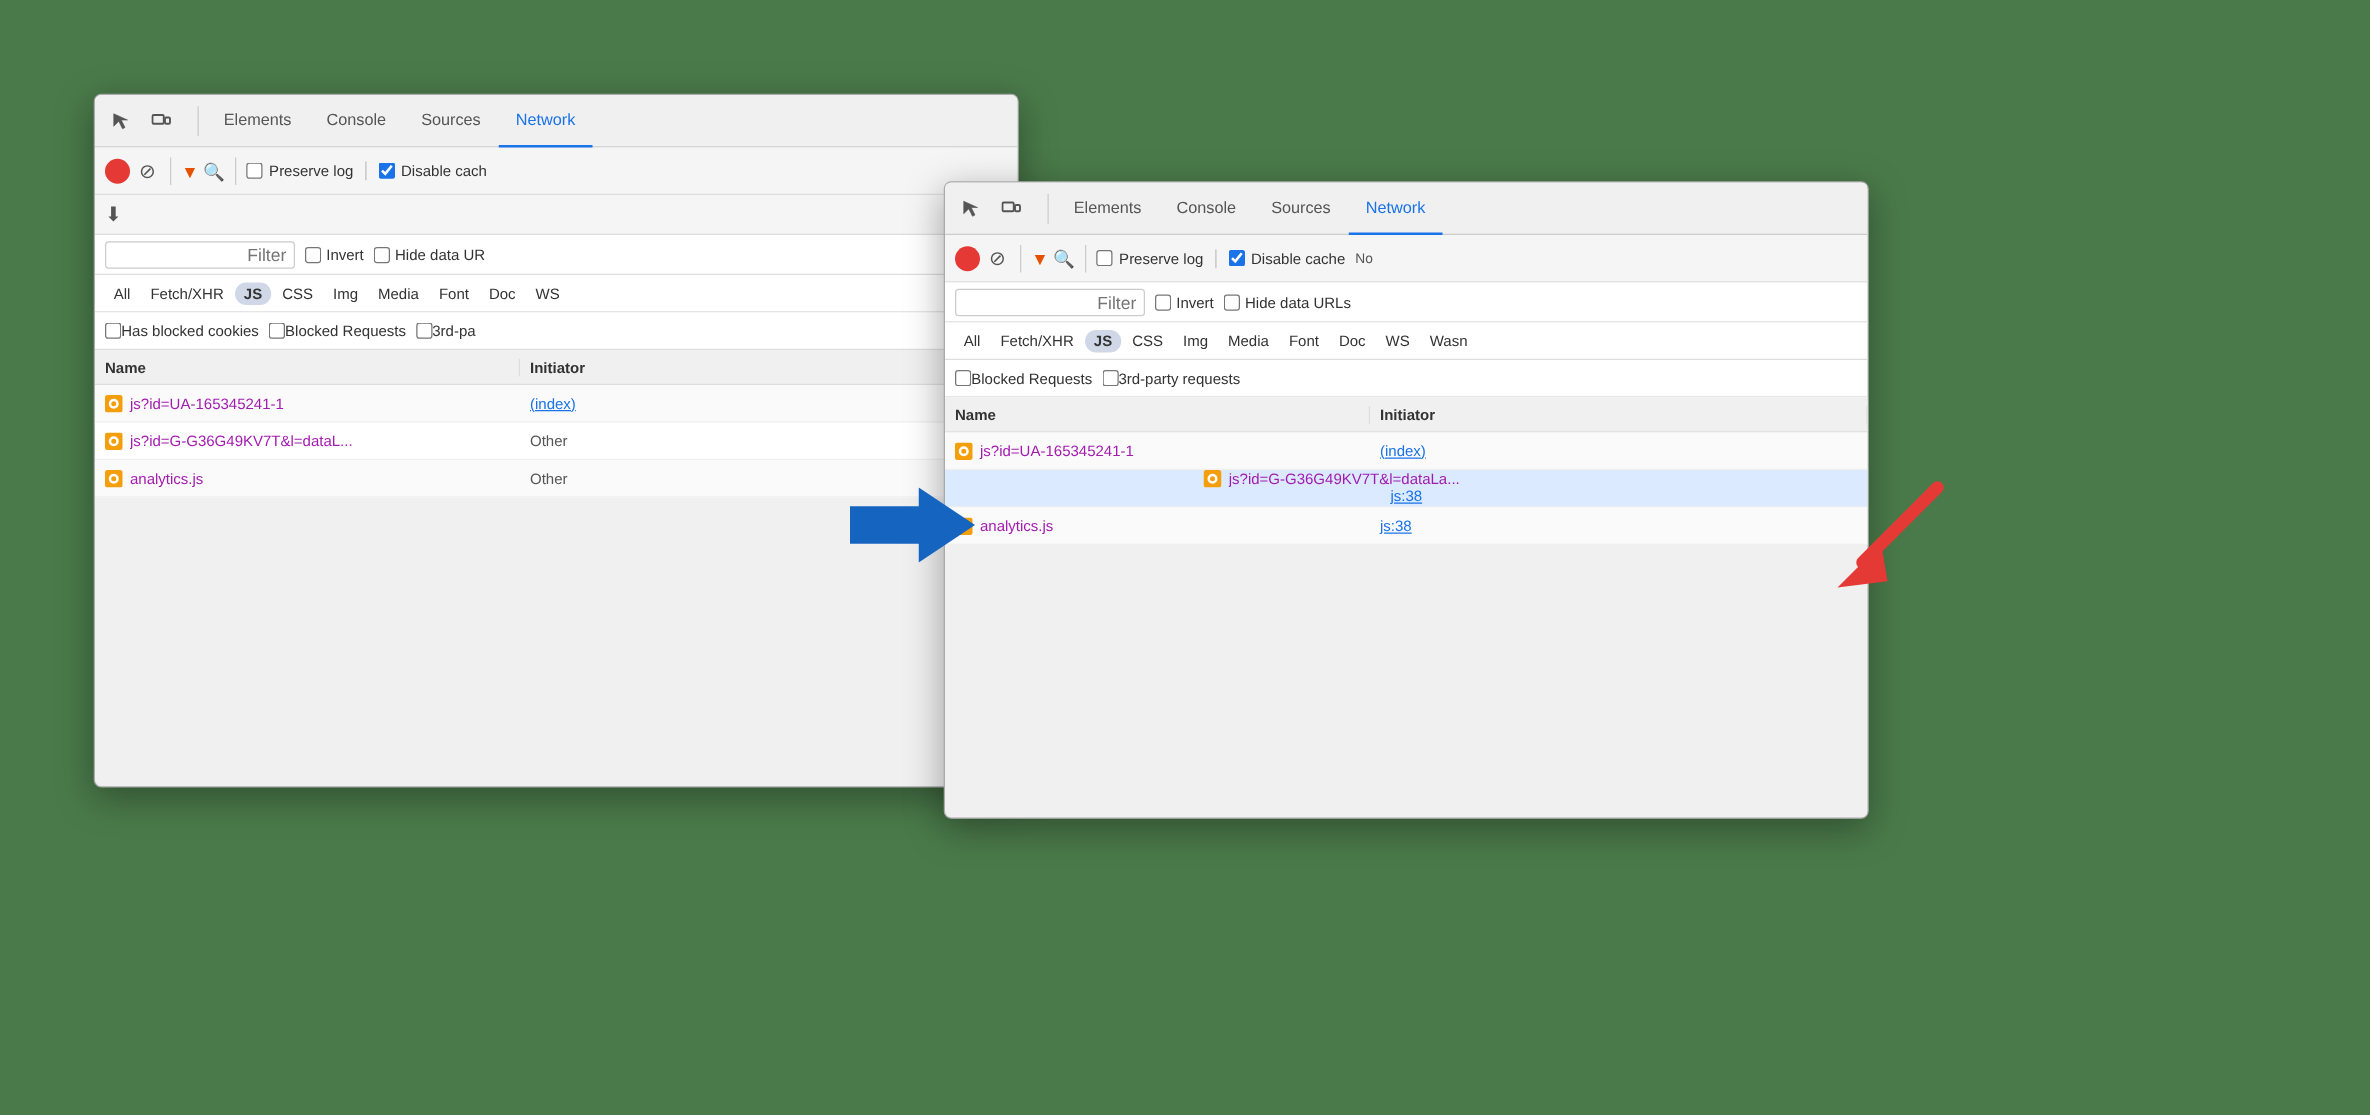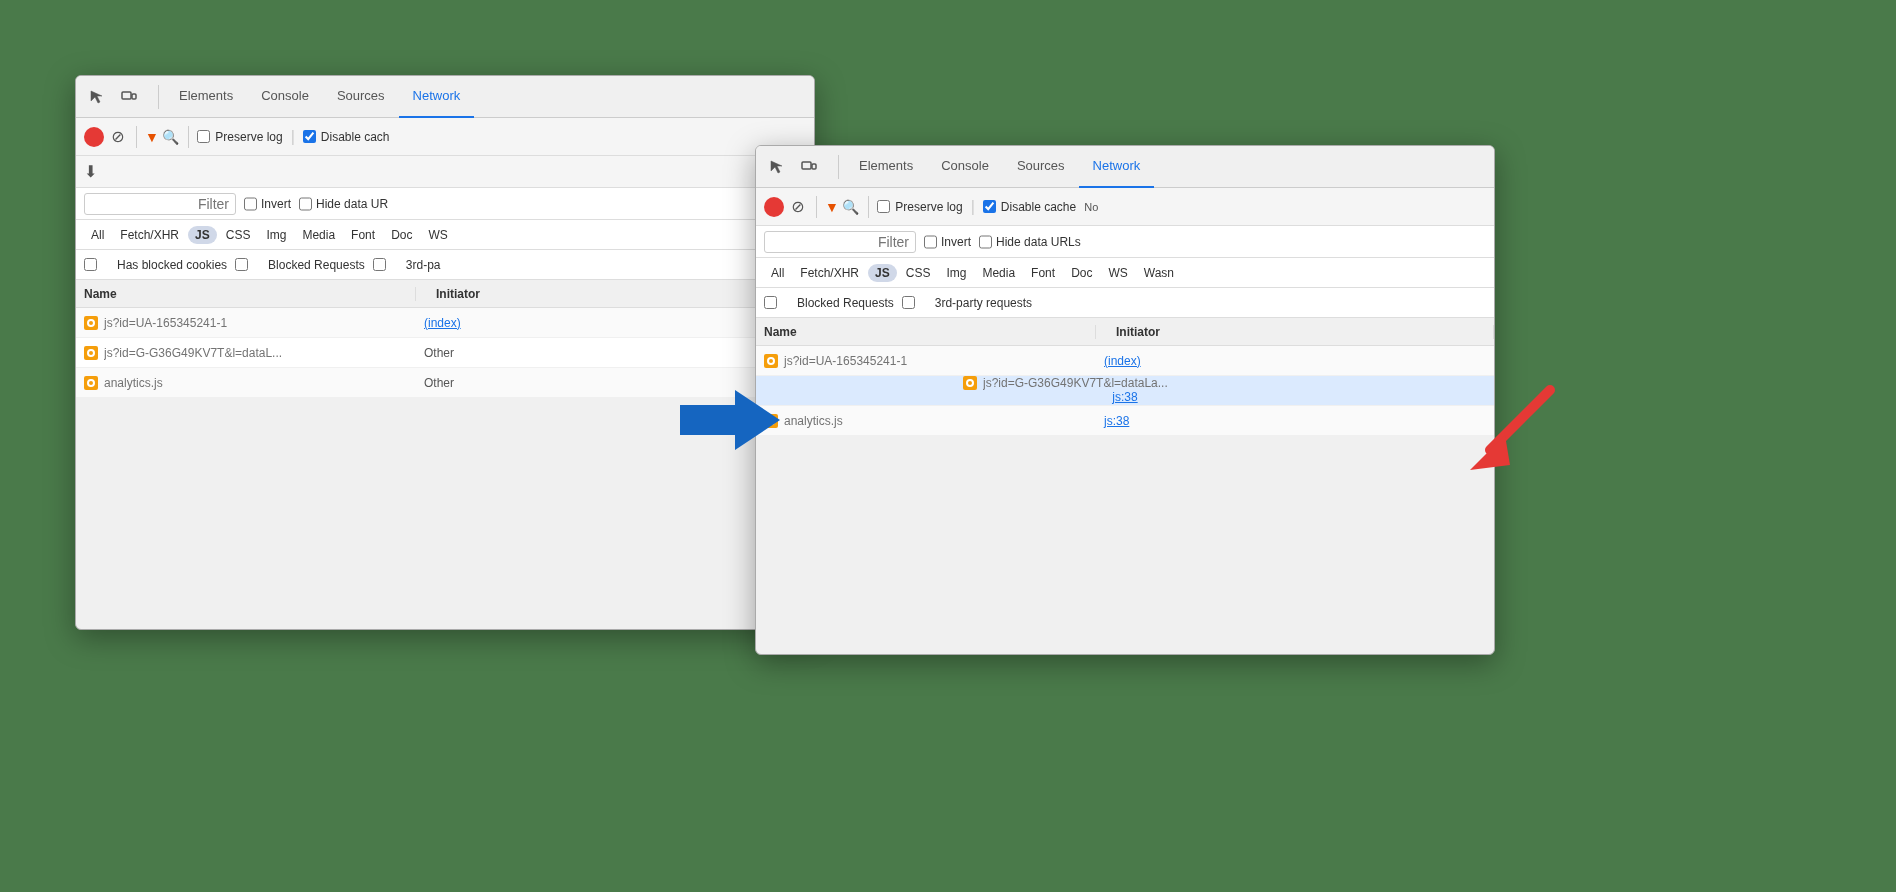--- a/index.html
+++ b/index.html
@@ -231,38 +231,37 @@
       background: white;
       border-bottom: 1px solid #ddd;
       height: 30px;
       padding: 0 8px;
       gap: 8px;
     }
 
     .blocked-checkbox {
       display: flex;
       align-items: center;
-      gap: 20px;
+      gap: 0;
       font-size: 12px;
       color: #333;
     }
 
     
     .network-table {
       background: white;
       width: 100%;
     }
 
     .table-header {
       display: flex;
       border-bottom: 1px solid #ddd;
       background: #f0f0f0;
       height: 28px;
       align-items: center;
-      gap: 12px;
     }
 
     .th {
       font-size: 12px;
       font-weight: 600;
       color: #333;
       padding: 0 8px;
       border-right: 1px solid #ddd;
     }
 
@@ -276,21 +275,21 @@
       border-bottom: 1px solid #f0f0f0;
       cursor: pointer;
     }
 
     .table-row:nth-child(even) {
       background: #fafafa;
     }
 
     .td {
       font-size: 12px;
-      color: #737373;
+      color: #a21caf;
       padding: 0 8px;
       white-space: nowrap;
       overflow: hidden;
       text-overflow: ellipsis;
     }
 
     .td-name {
       width: 340px;
       display: flex;
       align-items: center;

